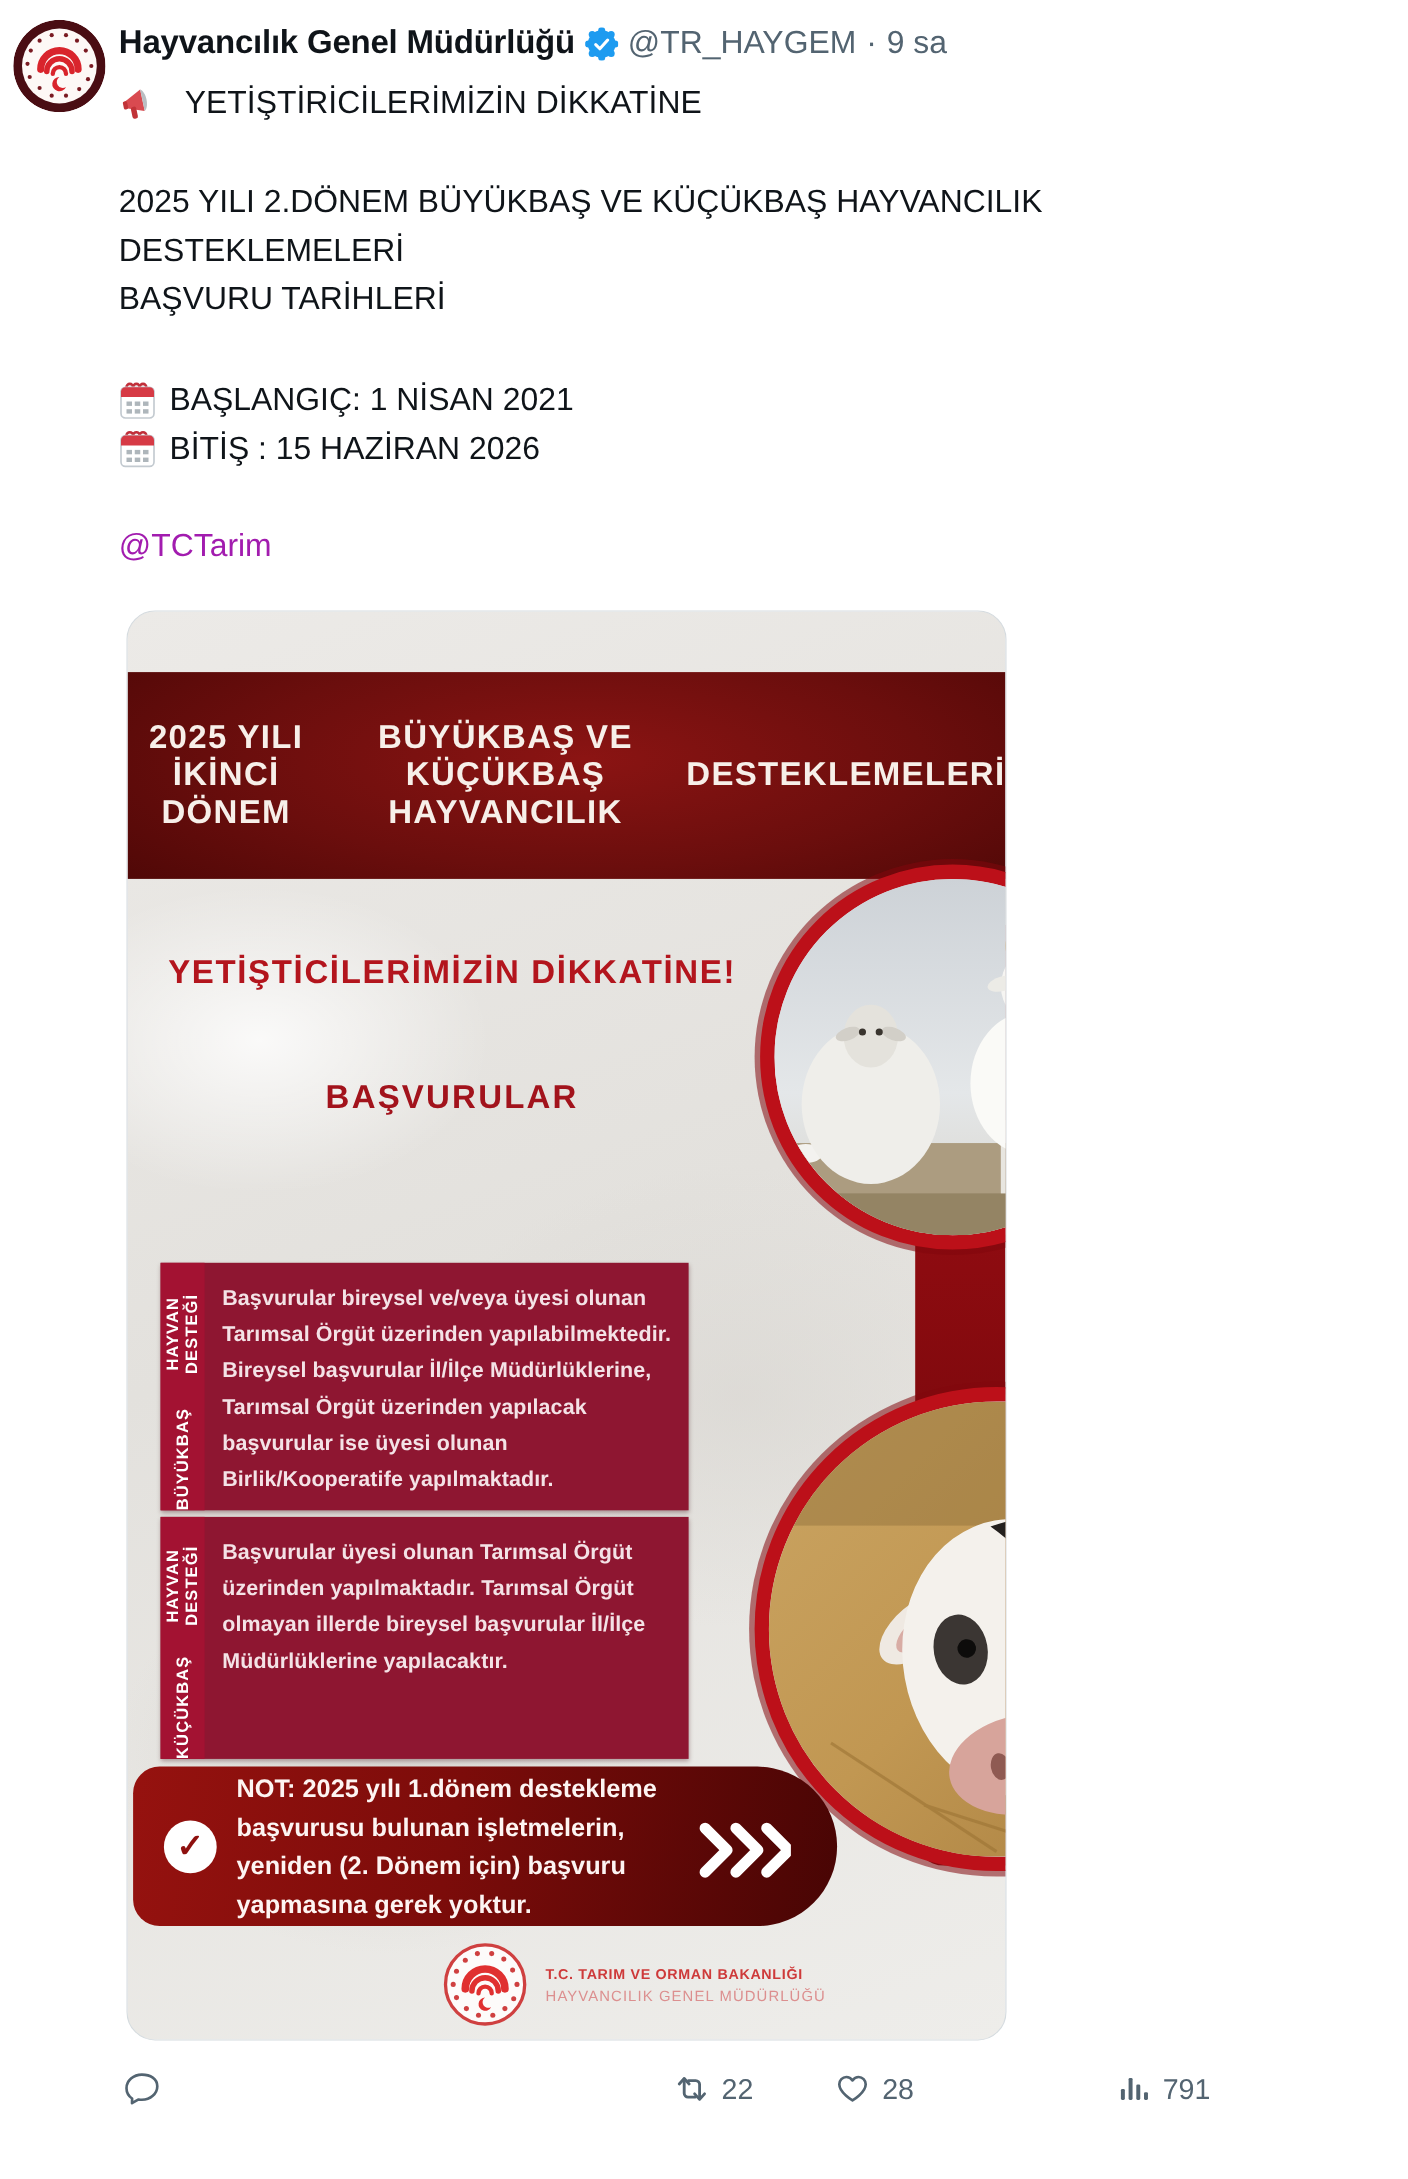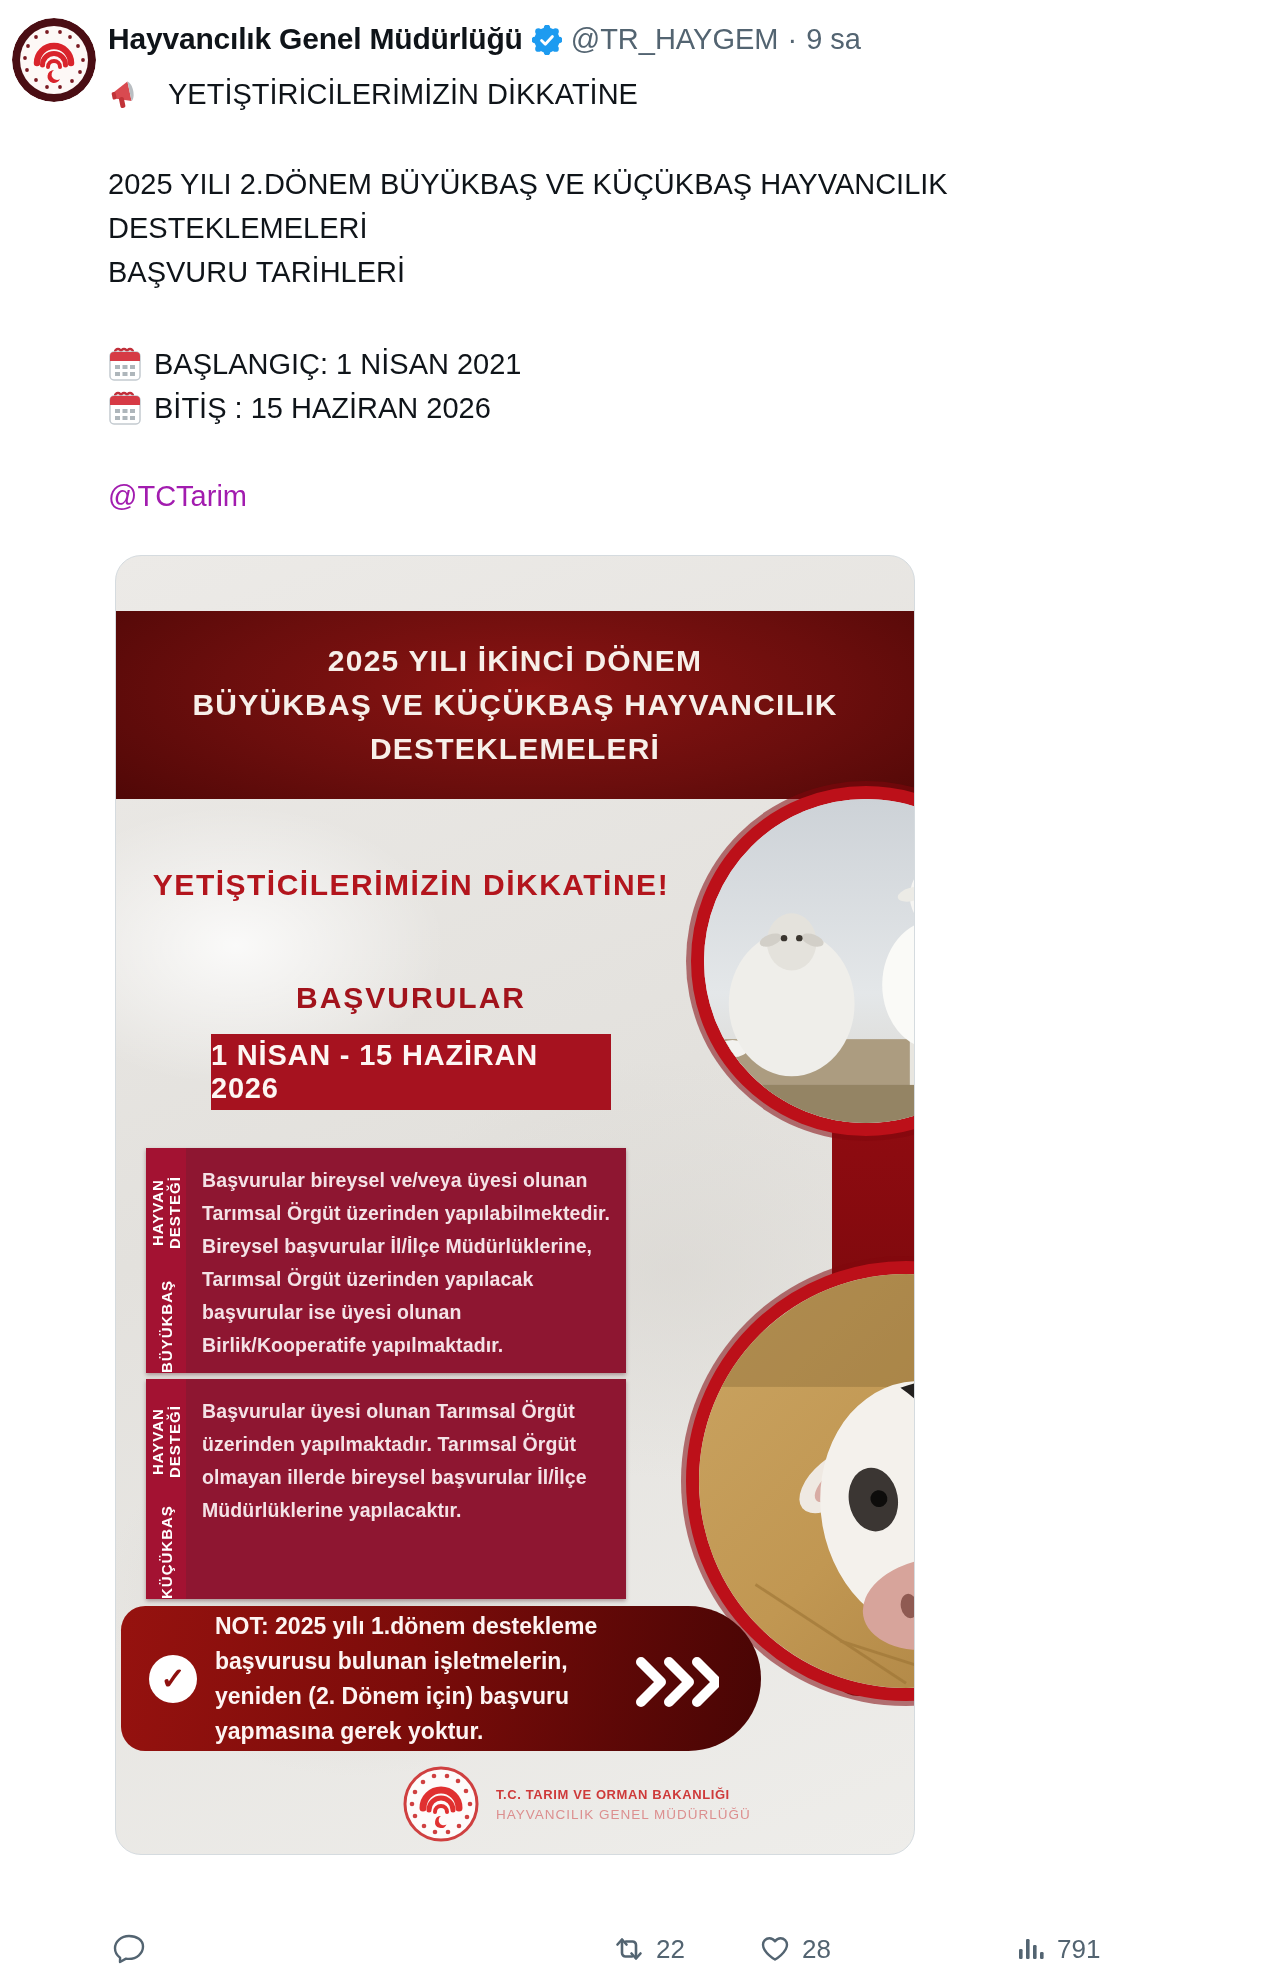--- a/index.html
+++ b/index.html
@@ -32,21 +32,21 @@
     background:
       radial-gradient(ellipse 300px 200px at 15% 30%, rgba(255,255,255,.8), rgba(255,255,255,0) 70%),
       radial-gradient(ellipse 420px 300px at 70% 55%, rgba(214,211,206,.55), rgba(214,211,206,0) 70%),
       radial-gradient(ellipse 360px 260px at 30% 80%, rgba(204,201,196,.5), rgba(204,201,196,0) 70%),
       linear-gradient(160deg,#eceae7 0%, #e3e1dd 45%, #eeedea 100%);
     cursor:pointer;
   }
   .poster-header {
     position:absolute; left:0; top:55px; width:100%; height:188px;
     background: radial-gradient(ellipse 560px 180px at 52% 42%, #8b1413 0%, #6b0e0d 55%, #4d0706 100%);
-    display:flex; flex-direction:column; justify-content:center; align-items:center; gap:10px;
+    display:flex; flex-direction:row; justify-content:center; align-items:center; gap:10px;
   }
   .poster-header div {
     color:#f7efe9; font-weight:bold; font-size:30px; letter-spacing:1.2px; text-align:center;
   }
   .edge-band {
     position:absolute; right:0; top:285px; width:82px; height:855px;
     background:linear-gradient(180deg,#a80f16 0%, #7e090d 55%, #8e0d12 100%);
     border-radius:60px 0 0 26px;
   }
   .photo-circle { position:absolute; border-radius:50%; overflow:hidden; border:13px solid #bc1019; box-shadow:0 0 0 5px rgba(130,8,12,.55); background:#ddd; }
@@ -95,21 +95,21 @@
     color:#8e100e; font-size:30px; font-weight:bold; line-height:1;
   }
   .note-text { width:430px; color:#fdf4f2; font-weight:bold; font-size:23px; line-height:35px; }
   .note-chevrons { position:absolute; right:42px; top:48px; width:86px; height:56px; }
   .poster-footer-logo { position:absolute; left:285px; top:1208px; width:80px; height:80px; }
   .poster-footer-text { position:absolute; left:380px; top:1231px; }
   .footer-ministry { color:#ce3a3a; font-weight:bold; font-size:13px; letter-spacing:0.6px; }
   .footer-dept { color:#dc8f8f; font-size:13.5px; letter-spacing:1px; margin-top:5px; }
 
   
-  .actions { position:absolute; left:0; top:1918px; width:1280px; height:63px; }
+  .actions { position:absolute; left:0; top:1868px; width:1280px; height:63px; }
   .action-group {
     position:absolute; top:14px; display:flex; align-items:center; gap:10px;
     color:#536471; font-size:26px; cursor:pointer;
   }
   .action-group svg { display:block; }
   .g-reply   { left:112px; }
   .g-retweet { left:612px; }
   .g-like    { left:758px; }
   .g-views   { left:1013px; }
 </style>
@@ -313,21 +313,20 @@
           <circle cx="282" cy="228" r="9" fill="#14110f"></circle>
           <ellipse cx="228" cy="352" rx="74" ry="48" fill="#d7a49b"></ellipse>
           <ellipse cx="204" cy="350" rx="9" ry="13" fill="#8f5a52"></ellipse>
           <ellipse cx="252" cy="350" rx="9" ry="13" fill="#8f5a52"></ellipse>
         </g>
       </svg>
     </div>
 
     <div class="poster-attention">YETİŞTİCİLERİMİZİN DİKKATİNE!</div>
     <div class="poster-apps">BAŞVURULAR</div>
-    <div class="poster-dateband">1 NİSAN - 15 HAZİRAN 2026</div>
 
     <div class="support-box support-box-1">
       <div class="support-stripe">
         <span>BÜYÜKBAŞ</span>
         <span>HAYVAN DESTEĞİ</span>
       </div>
       <div class="support-text">Başvurular bireysel ve/veya üyesi olunan Tarımsal Örgüt üzerinden yapılabilmektedir. Bireysel başvurular İl/İlçe Müdürlüklerine, Tarımsal Örgüt üzerinden yapılacak başvurular ise üyesi olunan Birlik/Kooperatife yapılmaktadır.</div>
     </div>
 
     <div class="support-box support-box-2">

